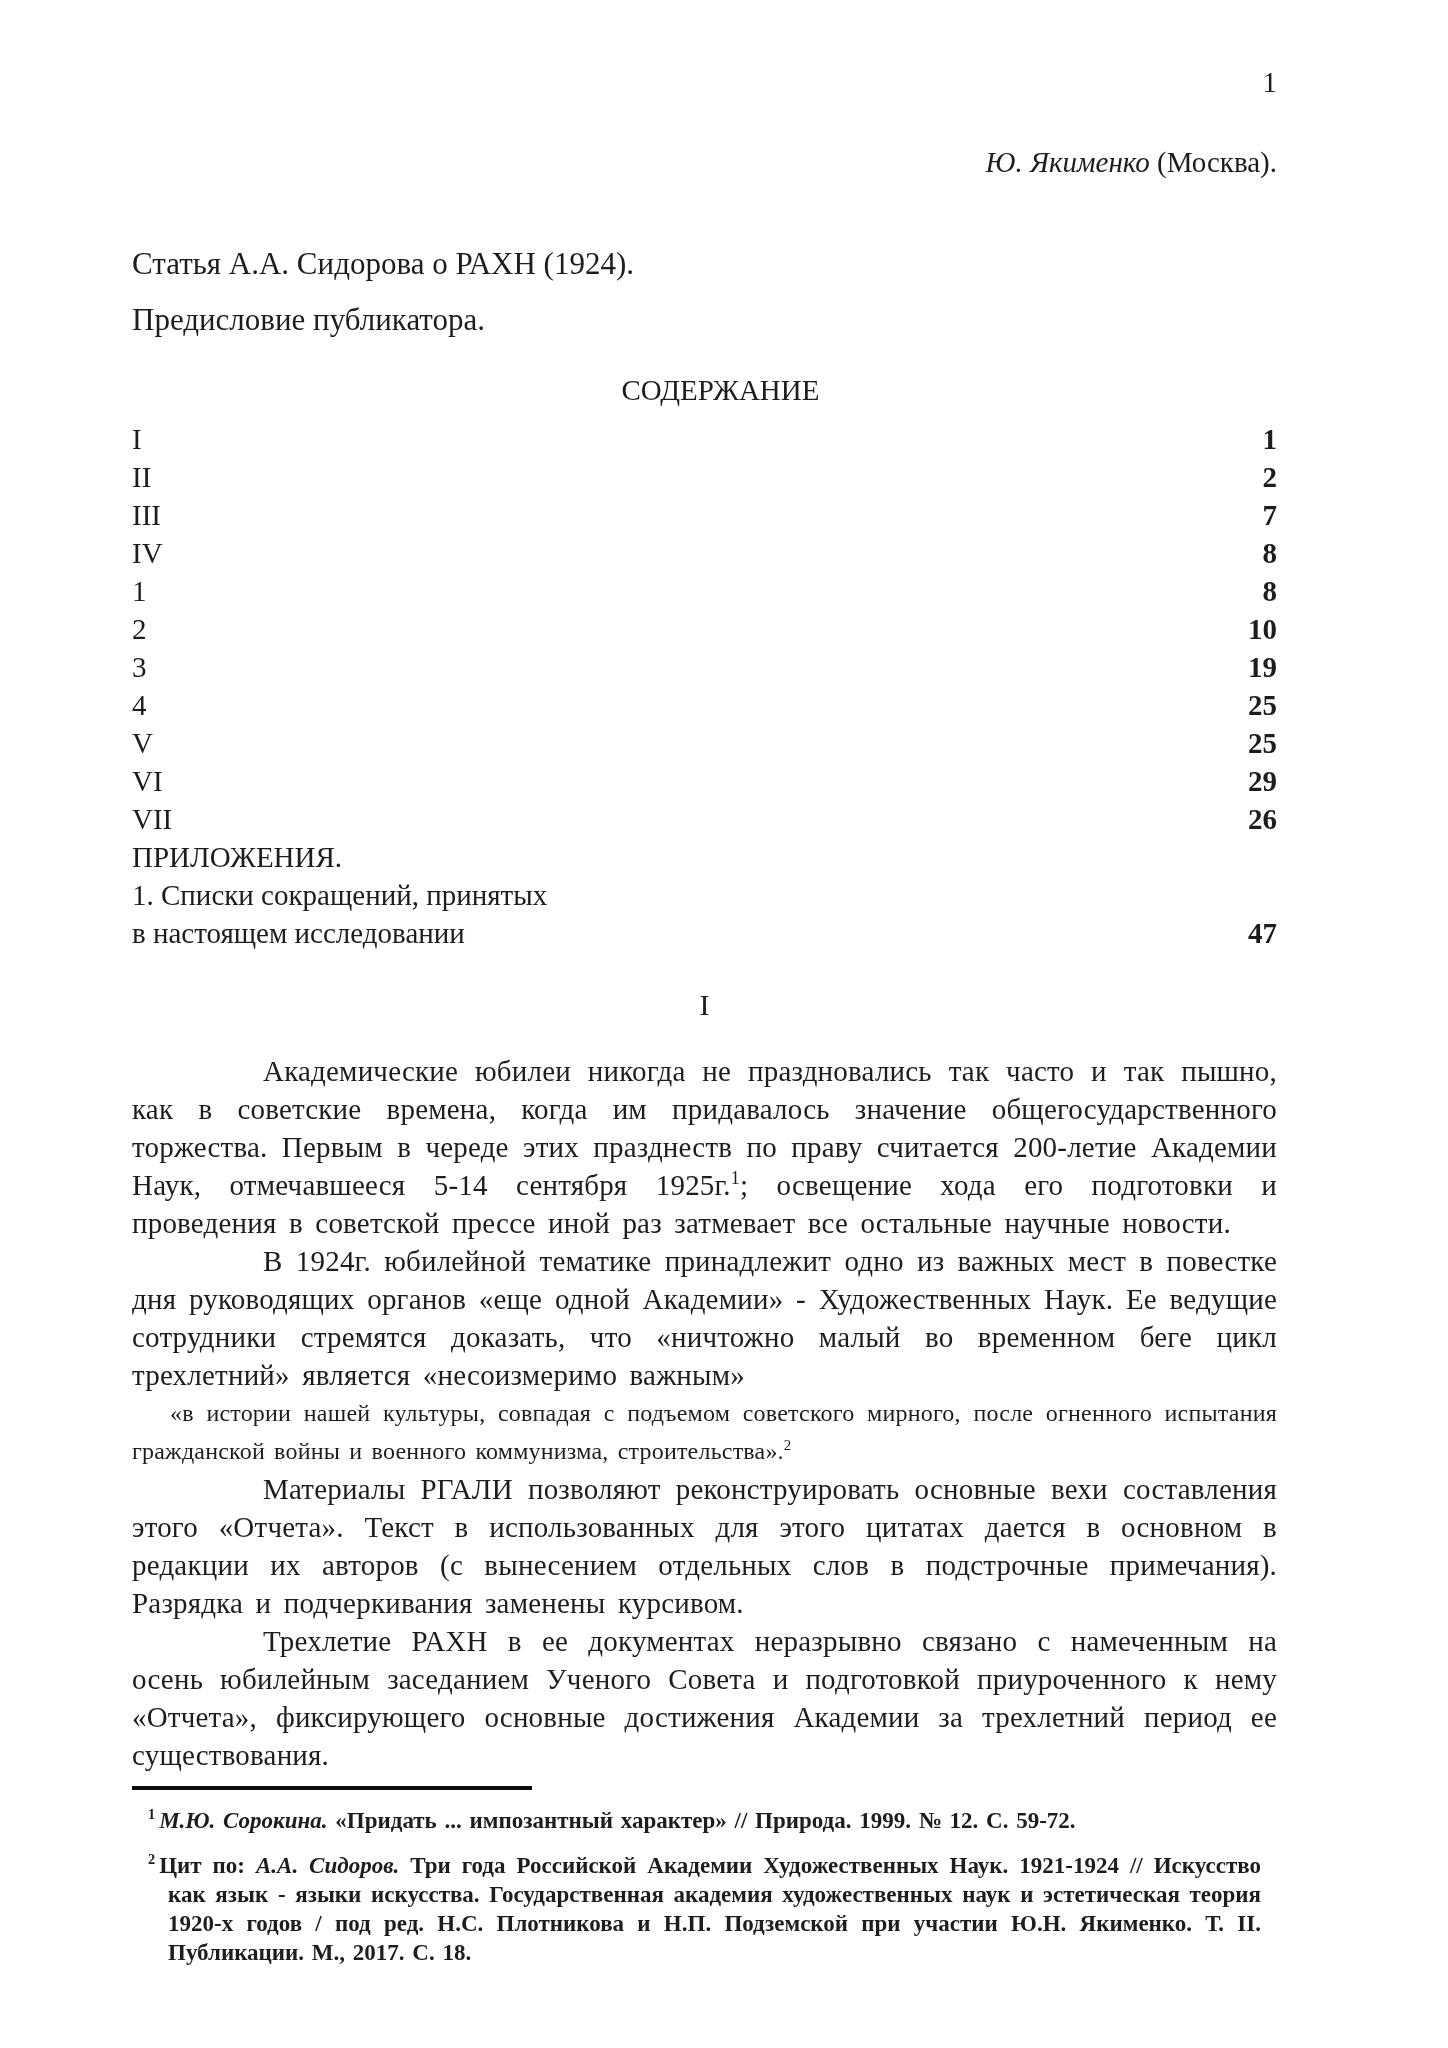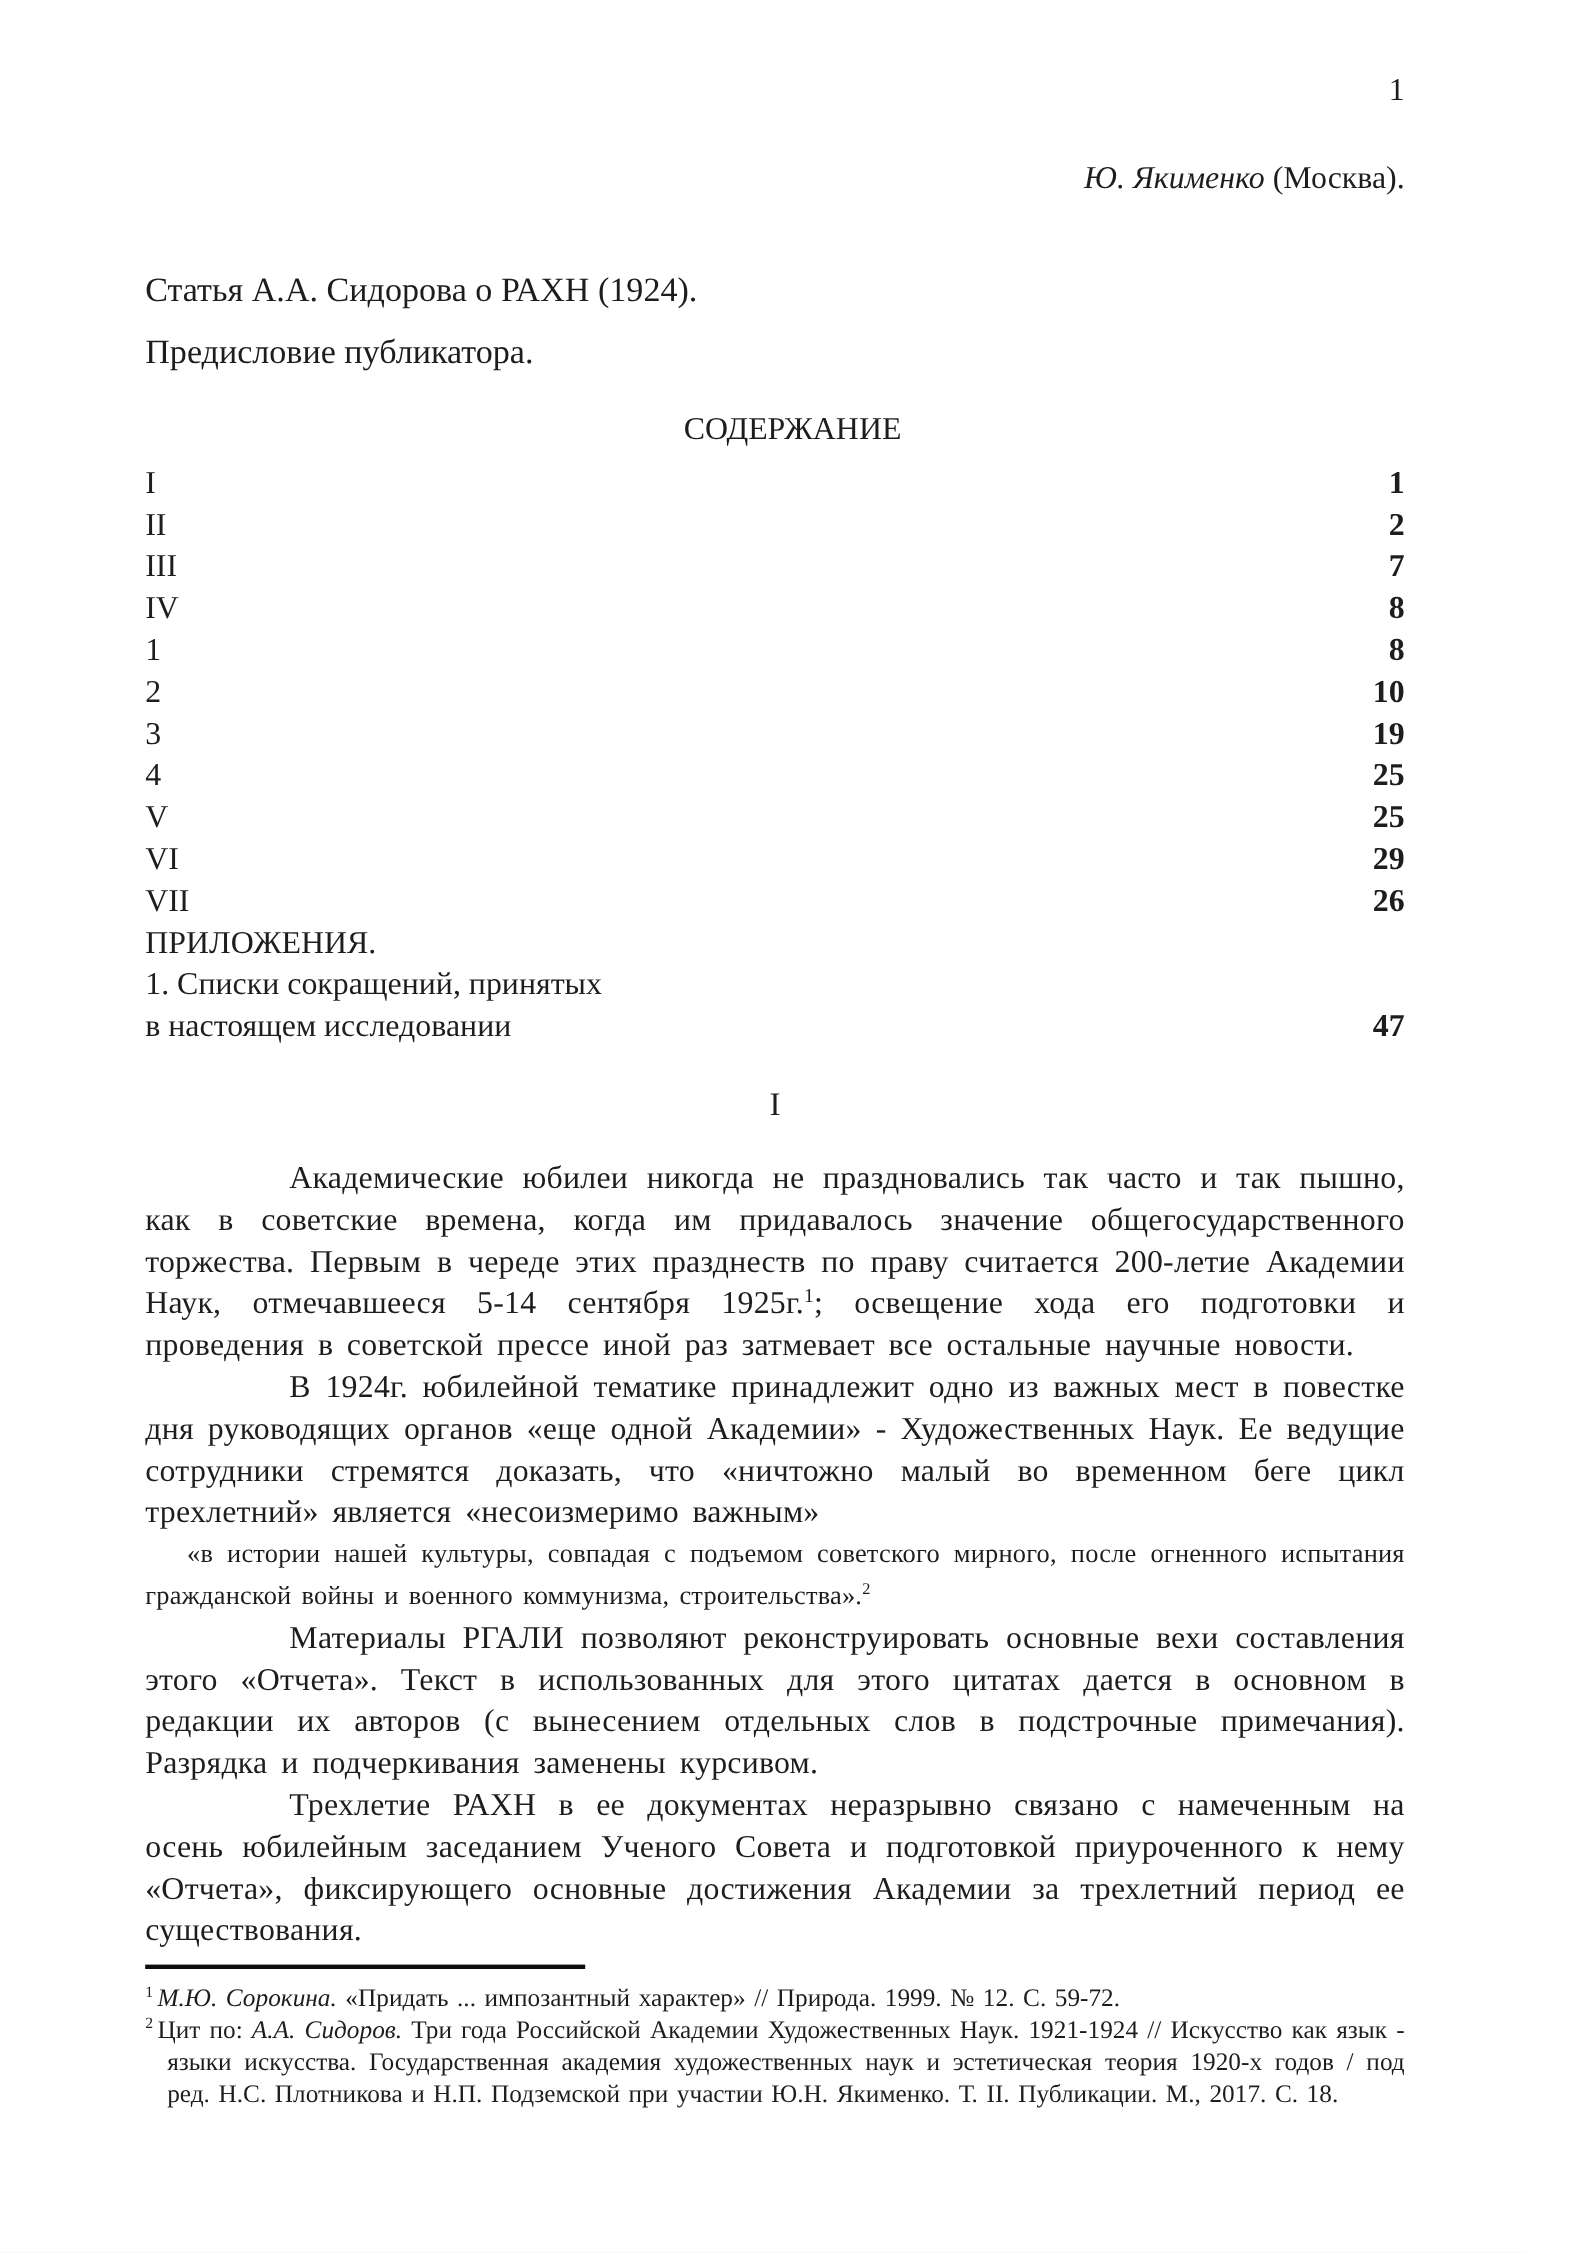--- a/index.html
+++ b/index.html
@@ -108,25 +108,26 @@
     font-size: 23px;
     line-height: 29px;
   }
   .fn-sep {
     width: 400px;
     height: 4px;
     background: #0d0d0d;
     margin-bottom: 12px;
   }
   .fn {
-    margin: 0;
+    margin: 16px;
     text-align: justify;
     padding-left: 20px;
     text-indent: -20px;
     word-spacing: 2px;
+    font-weight: bold;
   }
   .fn sup { margin-right: 4px; }
 </style>
 </head>
 <body>
 
 <div class="page">
 
   <div class="pagenum">1</div>
 

